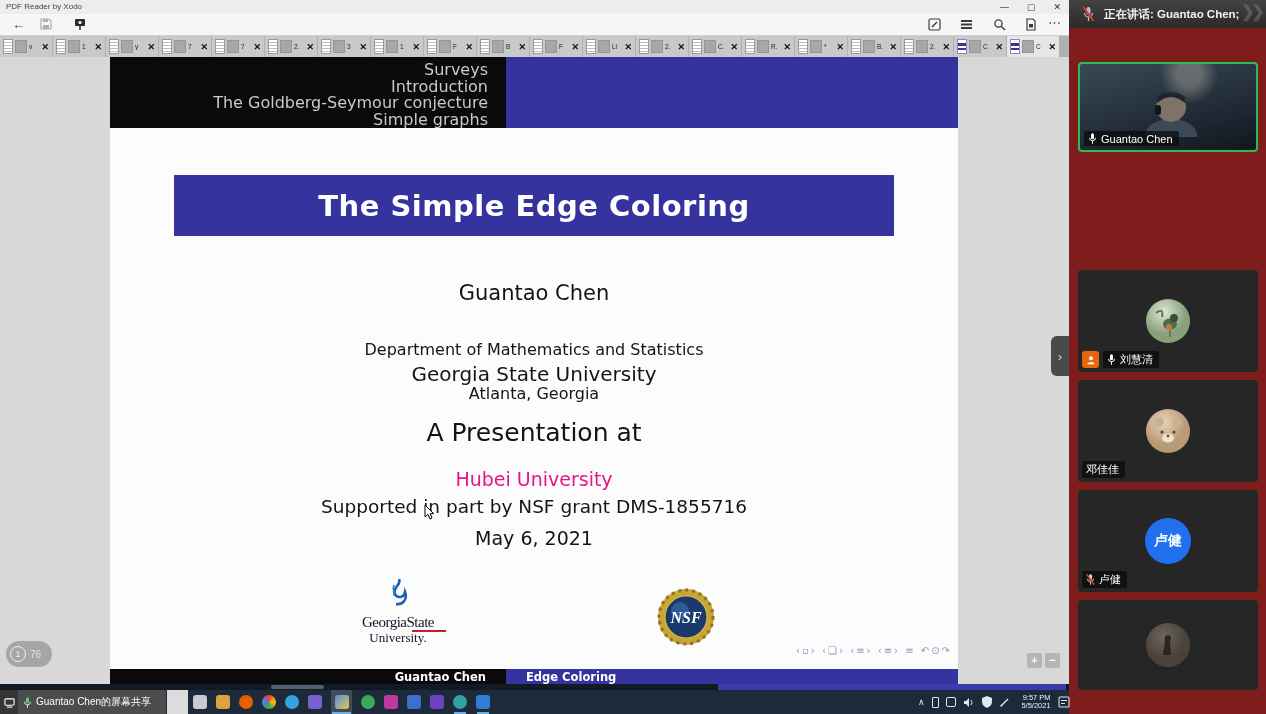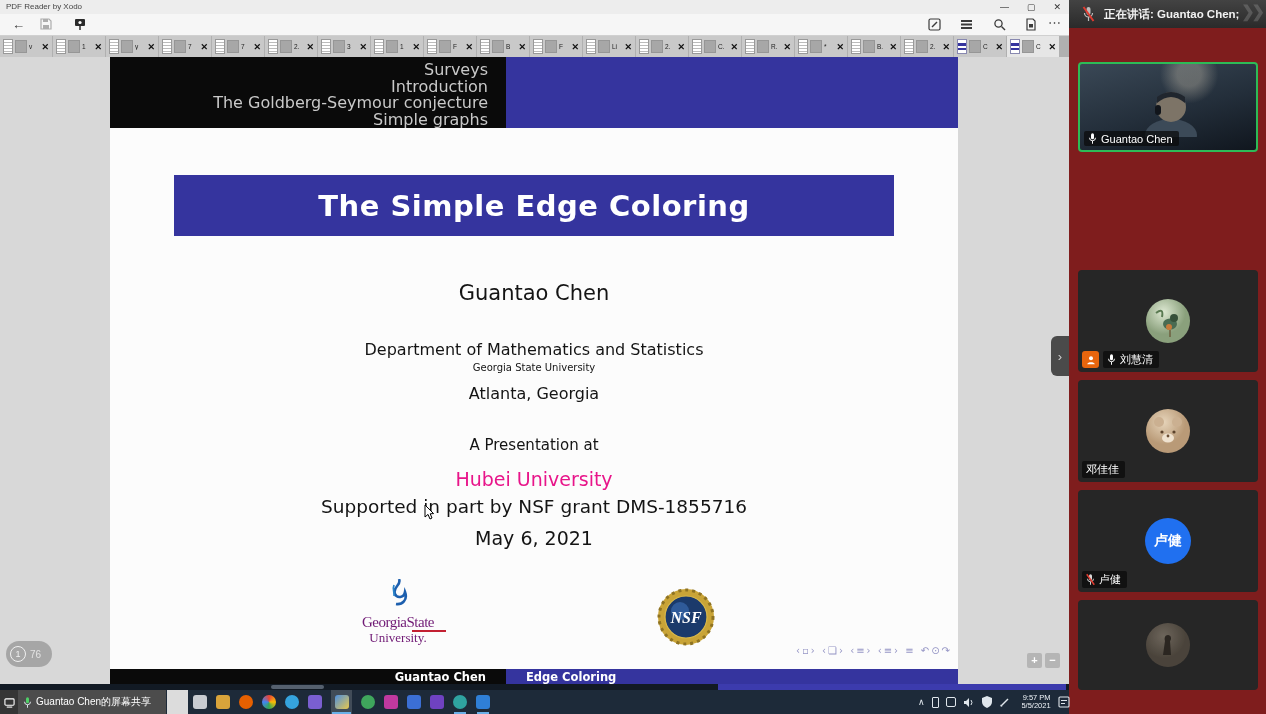--- a/index.html
+++ b/index.html
@@ -39,29 +39,29 @@
   .hdr-black .hline { font-size:16px; line-height:16.5px; color:#c9c9c9; font-weight:500; }
   .hdr-blue  { position:absolute; left:396px; top:0; width:452px; height:71px; background:#35349e; }
 
   .banner { position:absolute; left:64px; top:118px; width:720px; height:61px; background:#35349e;
     display:flex; align-items:center; justify-content:center; }
   .banner .btitle { color:#fff; font-size:29px; font-weight:bold; letter-spacing:.5px; }
 
   .sline { position:absolute; left:0; width:848px; text-align:center; color:#141414; }
   .author-line   { top:224px; font-size:21px; }
   .affil1 { top:283px; font-size:16px; }
-  .affil2 { top:305px; font-size:10px; }
+  .affil2 { top:305px; font-size:20px; }
   .affil3 { top:327px; font-size:16px; }
-  .pres-at  { top:379px; font-size:15px; }
+  .pres-at  { top:361px; font-size:25px; }
   .venue    { top:411px; font-size:19px; color:#e8158a; }
   .support  { top:439px; font-size:18.5px; }
   .datel    { top:470px; font-size:19px; }
 
   .gsu-logo { position:absolute; left:228px; top:522px; width:120px; height:72px; text-align:center;
-    font-family:"Liberation Serif", serif; color:#701a75; }
+    font-family:"Liberation Serif", serif; color:#0f172a; }
   .gsu-l1 { font-size:15px; letter-spacing:-.5px; line-height:14px; margin-top:2px; }
   .gsu-red { display:block; width:34px; height:2px; background:#c32032; margin:1px auto 0 74px; }
   .gsu-l2 { font-size:13px; line-height:12px; }
 
   .nsf-logo { position:absolute; left:546px; top:530px; width:60px; height:60px; }
 
   .beamer-nav { position:absolute; right:6px; top:588px; font-size:10px; color:#9595c5; letter-spacing:2px; }
 
   .ftr-black { position:absolute; left:0; top:612px; width:396px; height:15px; background:#0a0a0a;
     color:#fff; font-size:11.5px; font-weight:bold; text-align:right; padding:1px 20px 0 0; }

